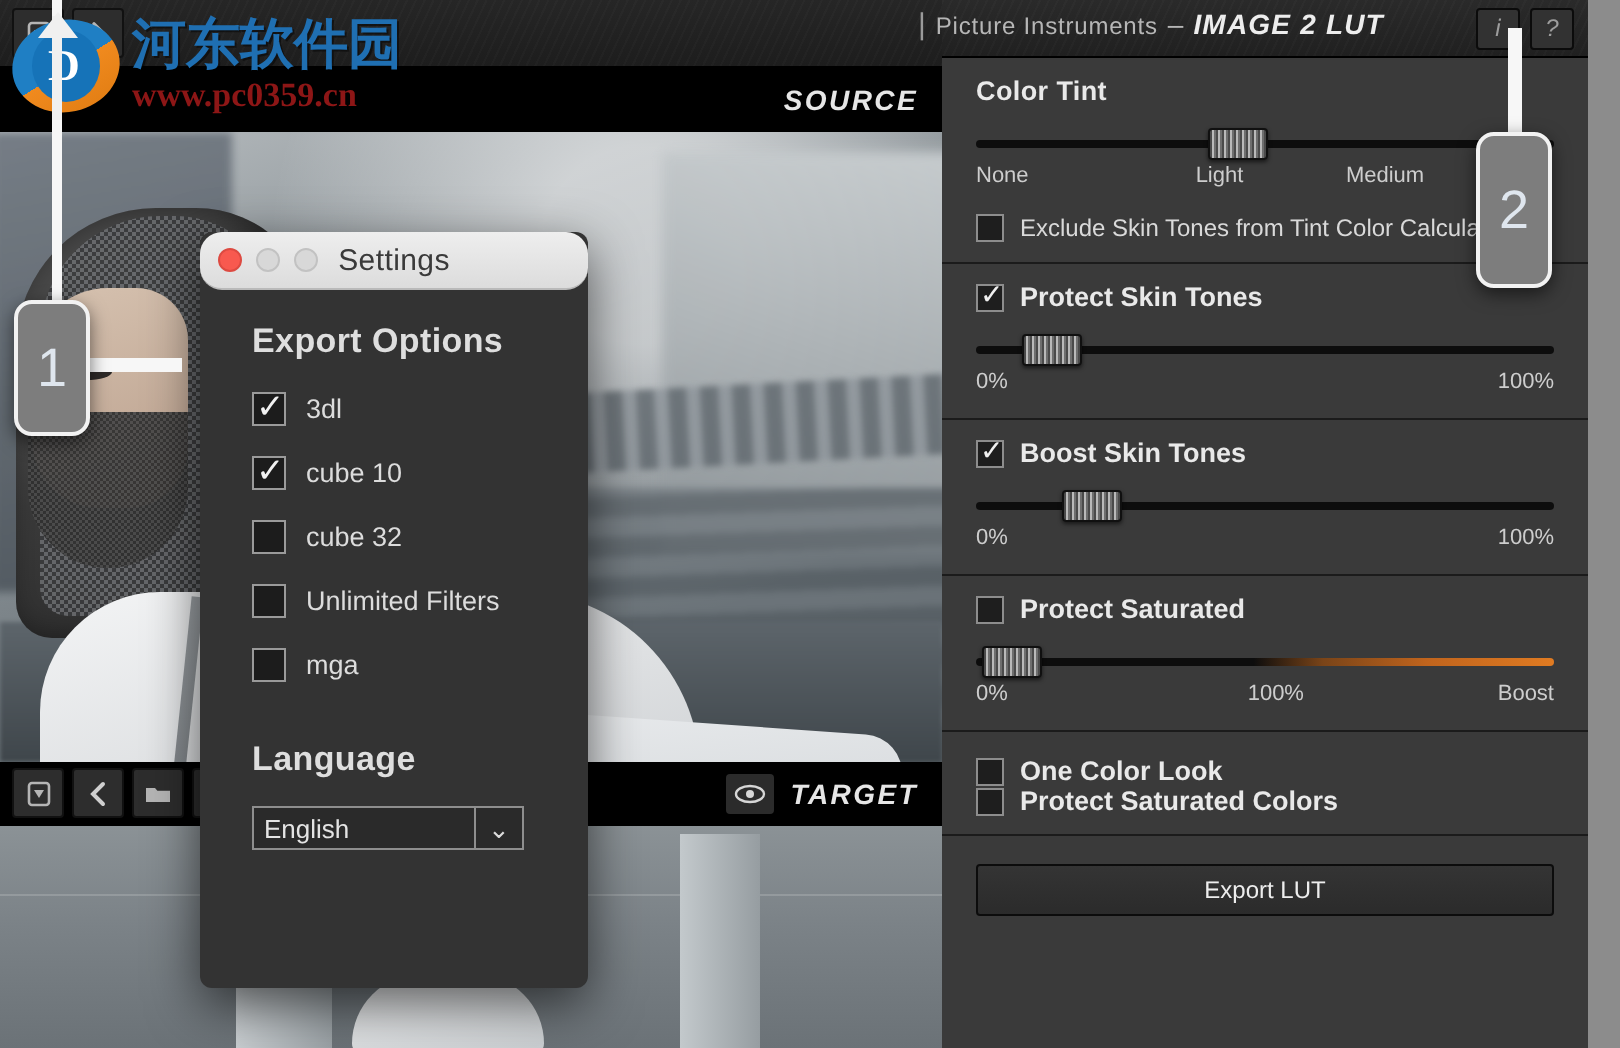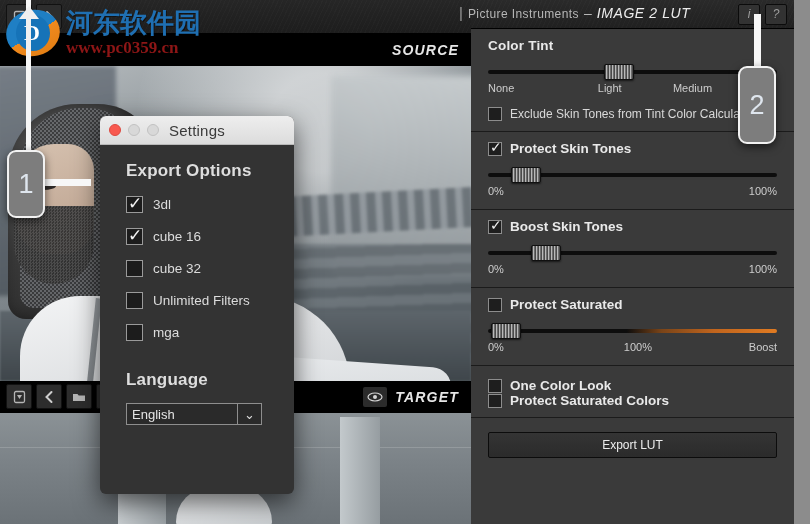--- a/index.html
+++ b/index.html
@@ -102,21 +102,21 @@
                background:
                  repeating-linear-gradient(115deg, rgba(255,255,255,.02) 0 1px, rgba(0,0,0,0) 1px 4px),
                  linear-gradient(180deg,#2a2a2a,#202020);
                border-bottom:1px solid #000;
                display:flex; align-items:center; justify-content:flex-end; padding-right:7px; }
   #brand { position:absolute; left:-12px; top:4px; display:flex; align-items:baseline; gap:5px;
            white-space:nowrap; }
   #brand-pipe { color:#9a9a9a; font-size:15px; }
   #brand-name { color:#b6b6b6; font-size:12px; letter-spacing:.4px; }
   #brand-dash { color:#b6b6b6; font-size:14px; }
-  #brand-product { color:#ededed; font-size:14px; font-weight:normal; font-style:italic;
+  #brand-product { color:#ededed; font-size:14px; font-weight:bold; font-style:italic;
                    letter-spacing:.6px; }
   .title-btn { width:22px; height:21px; margin-left:5px; background:#323232;
                border:1px solid #0b0b0b; border-radius:2px; color:#9d9d9d;
                font-size:12px; font-style:italic; display:flex; align-items:center;
                justify-content:center; }
 
   .section { border-bottom:1px solid #1b1b1b; padding:9px 17px 10px 17px; }
   .section.tight { padding-top:8px; padding-bottom:9px; }
   .sec-title { color:#e9e9e9; font-size:13.5px; font-weight:bold; letter-spacing:.2px; }
 
@@ -147,21 +147,21 @@
   
   #right-edge { position:absolute; left:794px; top:0; width:16px; height:524px;
                 background:#8c8c8c; }
 
   
   #settings { position:absolute; left:100px; top:116px; width:194px; height:378px;
               background:#333333; border-radius:6px;
               box-shadow:0 8px 26px rgba(0,0,0,.62); overflow:hidden; }
   #settings-titlebar { height:29px; background:linear-gradient(180deg,#eeeeee,#dcdcdc);
                        border-bottom:1px solid #b9b9b9; display:flex; align-items:center;
-                       padding-left:9px; gap:7px; position:relative; }
+                       padding-left:9px; gap:7px; position:relative;border-radius:11px; }
   .tl { width:12px; height:12px; border-radius:50%; }
   .tl.red { background:#f8594f; border:1px solid #dd4a41; }
   .tl.off { background:#d8d8d8; border:1px solid #c2c2c2; }
   #settings-title { position:absolute; left:0; right:0; text-align:center;
                     color:#3a3a3a; font-size:15px; letter-spacing:.2px; }
   #settings-body { padding:16px 0 0 26px; }
   .dlg-head { color:#dedede; font-size:17px; font-weight:bold; letter-spacing:.2px; }
   .opt { display:flex; align-items:center; gap:10px; margin-top:15px; }
   .opt .box { width:17px; height:17px; background:#1c1c1c; border:1px solid #9a9a9a;
               position:relative; flex:0 0 auto; }
@@ -404,21 +404,21 @@
     </div>
     <div id="settings-body">
       <div class="dlg-head">Export Options</div>
 
       <div class="opt">
         <span class="box on"></span>
         <span class="txt">3dl</span>
       </div>
       <div class="opt">
         <span class="box on"></span>
-        <span class="txt">cube 16</span>
+        <span class="txt">cube 10</span>
       </div>
       <div class="opt">
         <span class="box"></span>
         <span class="txt">cube 32</span>
       </div>
       <div class="opt">
         <span class="box"></span>
         <span class="txt">Unlimited Filters</span>
       </div>
       <div class="opt">

